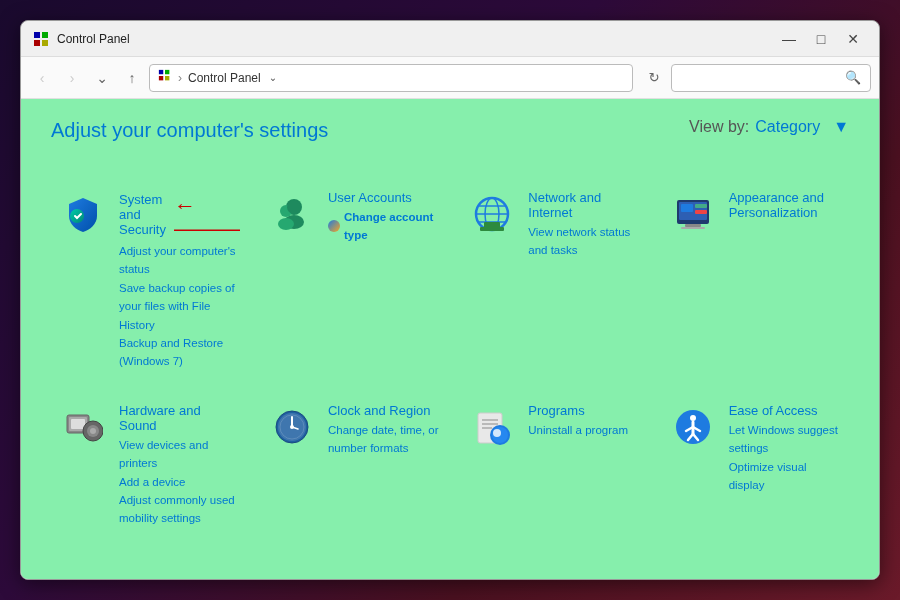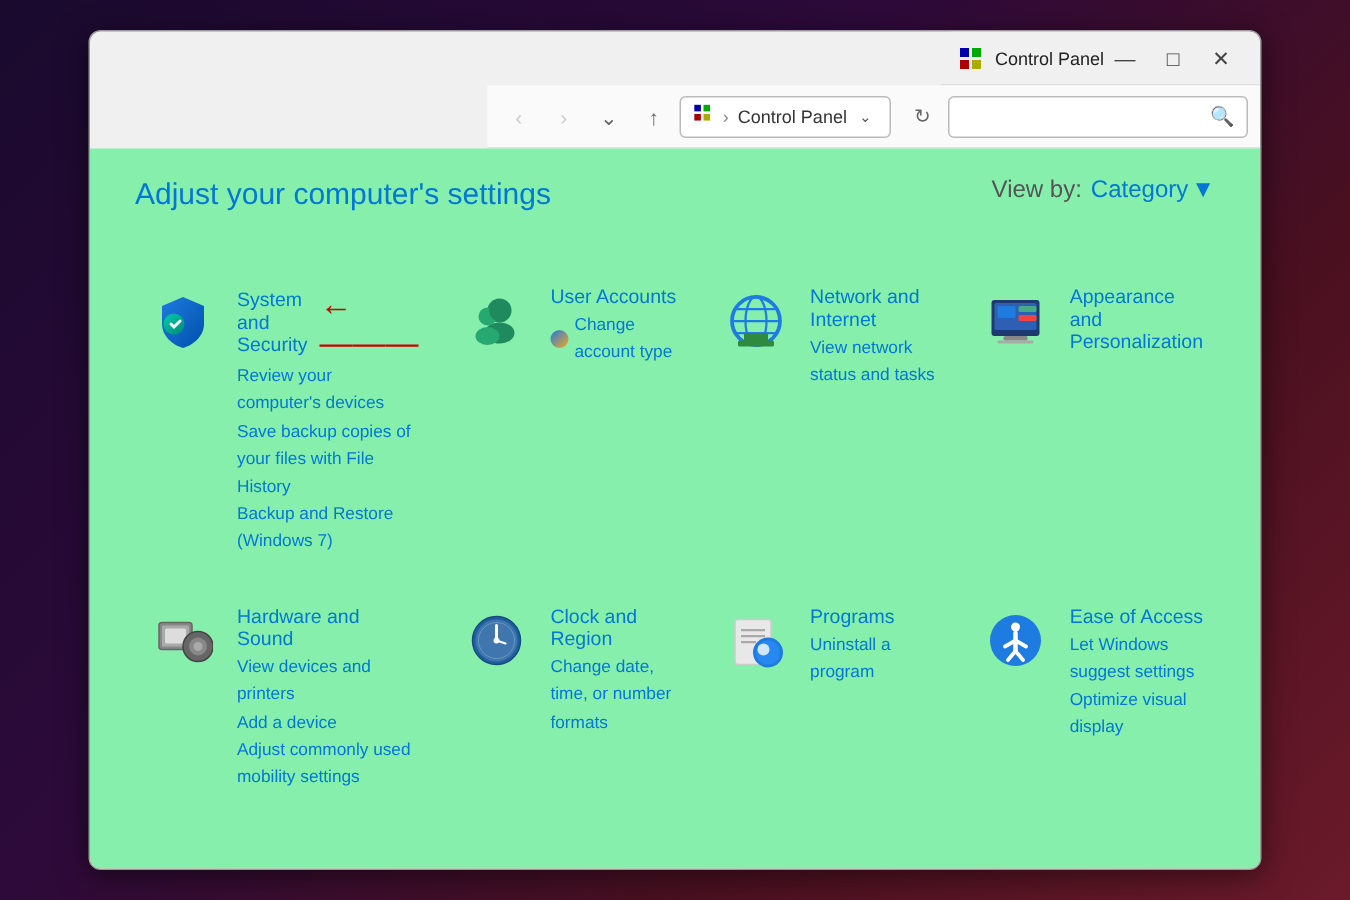--- a/index.html
+++ b/index.html
@@ -7,30 +7,29 @@
       background: linear-gradient(135deg, #1a0a2e 0%, #2d0a3a 40%, #4a1020 70%, #6b1a2a 100%);
       display: flex;
       align-items: center;
       justify-content: center;
       width: 900px;
       height: 600px;
       font-family: 'Segoe UI', Arial, sans-serif;
       overflow: hidden;
     }
     .window {
-      width: 782px;
+      width: 860px;
       height: 560px;
       background: #f0f0f0;
       border: 1px solid #999;
       border-radius: 8px;
       box-shadow: 0 4px 20px rgba(0,0,0,0.5);
       display: flex;
       flex-direction: column;
       overflow: hidden;
-      align-items: flex-end;
     }
     
     .title-bar {
       background: #f0f0f0;
       height: 36px;
       display: flex;
       align-items: center;
       padding: 0 12px;
       border-bottom: 1px solid #ddd;
       border-radius: 8px 8px 0 0;
@@ -167,21 +166,21 @@
       align-items: center;
       gap: 6px;
       margin-top: -28px;
     }
     .view-by-label { color: #555; }
     .view-by-value {
       color: #0078d4;
       cursor: pointer;
       display: flex;
       align-items: center;
-      gap: 2px;
+      gap: 13px;
     }
     .panel-grid {
       display: grid;
       grid-template-columns: 1fr 1fr 1fr 1fr;
       gap: 12px;
       margin-top: 10px;
     }
     .panel-item {
       display: flex;
       align-items: flex-start;
@@ -308,39 +307,39 @@
             <path d="M20 4 L34 10 L34 22 C34 30 27 36 20 38 C13 36 6 30 6 22 L6 10 Z" fill="url(#sg1)"></path>
             <ellipse cx="14" cy="22" rx="7" ry="7" fill="url(#sg2)"></ellipse>
             <path d="M12 22 L14 24 L18 20" stroke="white" stroke-width="2" fill="none" stroke-linecap="round"></path>
           </svg>
         </div>
         <div class="panel-text">
           <div class="panel-title-row">
             <a class="panel-title">System and Security</a>
             <span class="red-arrow">←———</span>
           </div>
-          <a class="panel-link">Review your computer's devices</a>
+          <a class="panel-link">Adjust your computer's status</a>
           <a class="panel-link">Save backup copies of your files with File History</a>
           <a class="panel-link">Backup and Restore (Windows 7)</a>
         </div>
       </div>
 
       <div class="panel-item">
         <div class="panel-icon icon-user">
           <svg viewBox="0 0 40 40" width="40" height="40">
             <circle cx="22" cy="13" r="8" fill="#1e8a5e"></circle>
             <ellipse cx="22" cy="28" rx="10" ry="7" fill="#1e8a5e"></ellipse>
             <circle cx="14" cy="17" r="6" fill="#26a870"></circle>
             <ellipse cx="14" cy="30" rx="8" ry="6" fill="#26a870"></ellipse>
             <circle cx="22" cy="13" r="7" fill="#1e8a5e"></circle>
           </svg>
         </div>
         <div class="panel-text">
           <a class="panel-title">User Accounts</a>
-          <a class="panel-link" style="display:flex;align-items:center;gap:4px;">
+          <a class="panel-link" style="display:flex;align-items:center;gap:4px;font-weight:bold;">
             <span style="display:inline-block;width:12px;height:12px;background:linear-gradient(135deg,#1e7be0,#f5a623);border-radius:50%;flex-shrink:0;"></span>
             Change account type
           </a>
         </div>
       </div>
 
       <div class="panel-item">
         <div class="panel-icon icon-network">
           <svg viewBox="0 0 40 40" width="40" height="40">
             <circle cx="20" cy="20" r="16" fill="none" stroke="#1e7be0" stroke-width="2.5"></circle>

